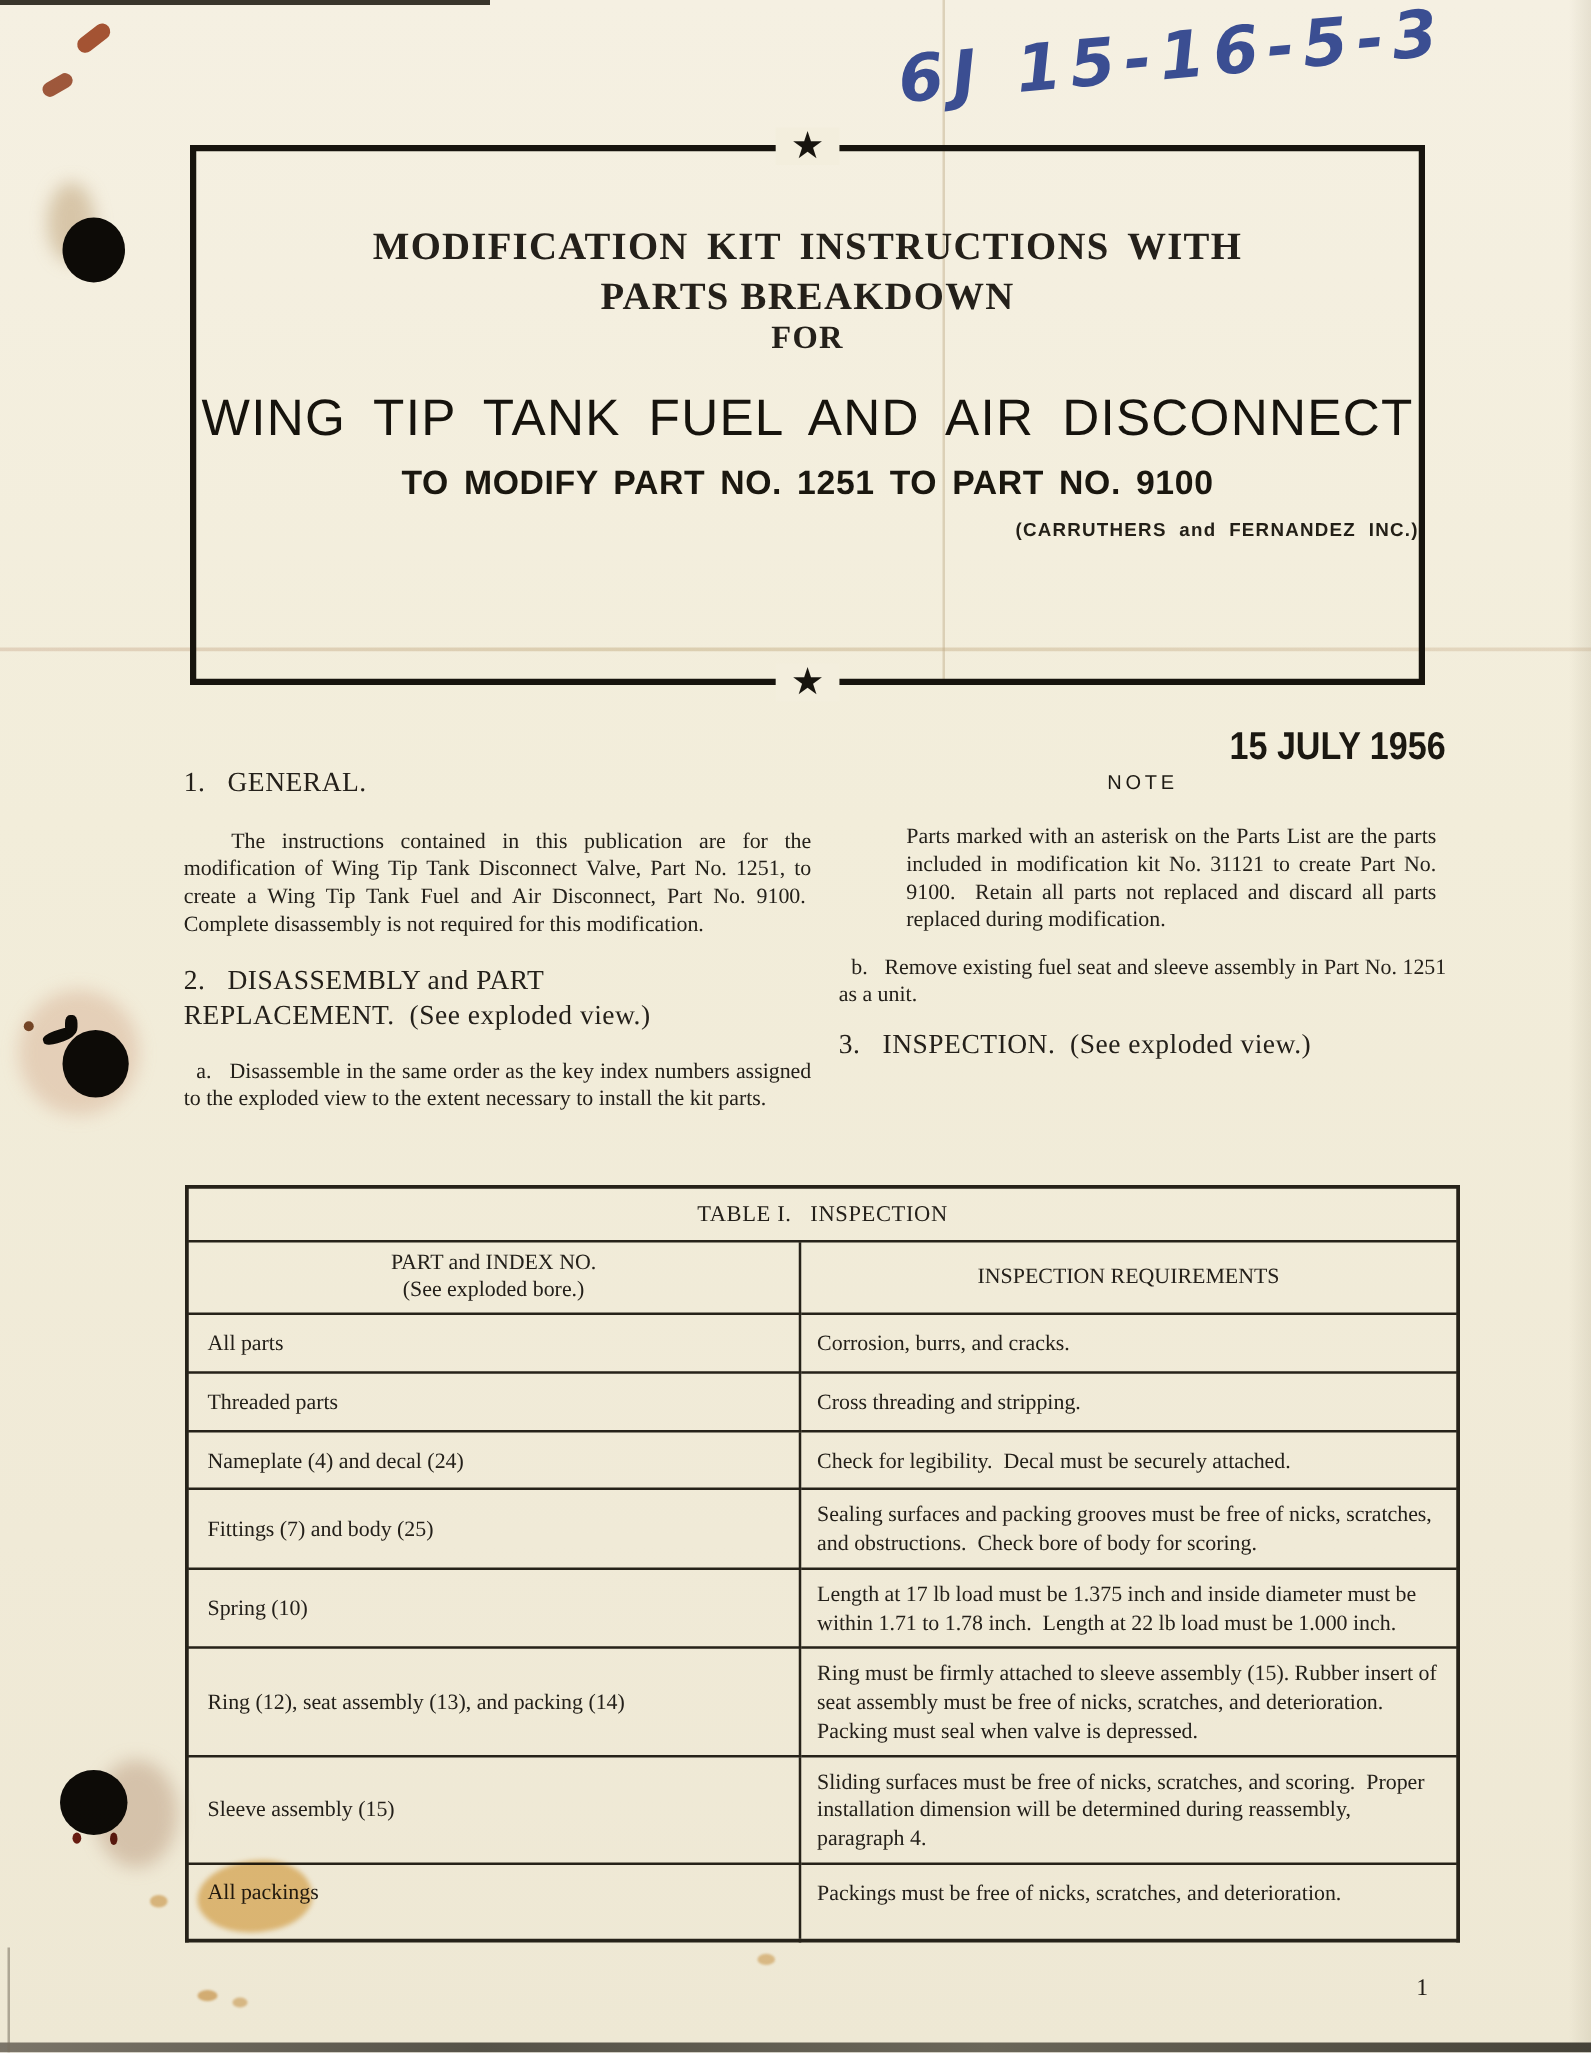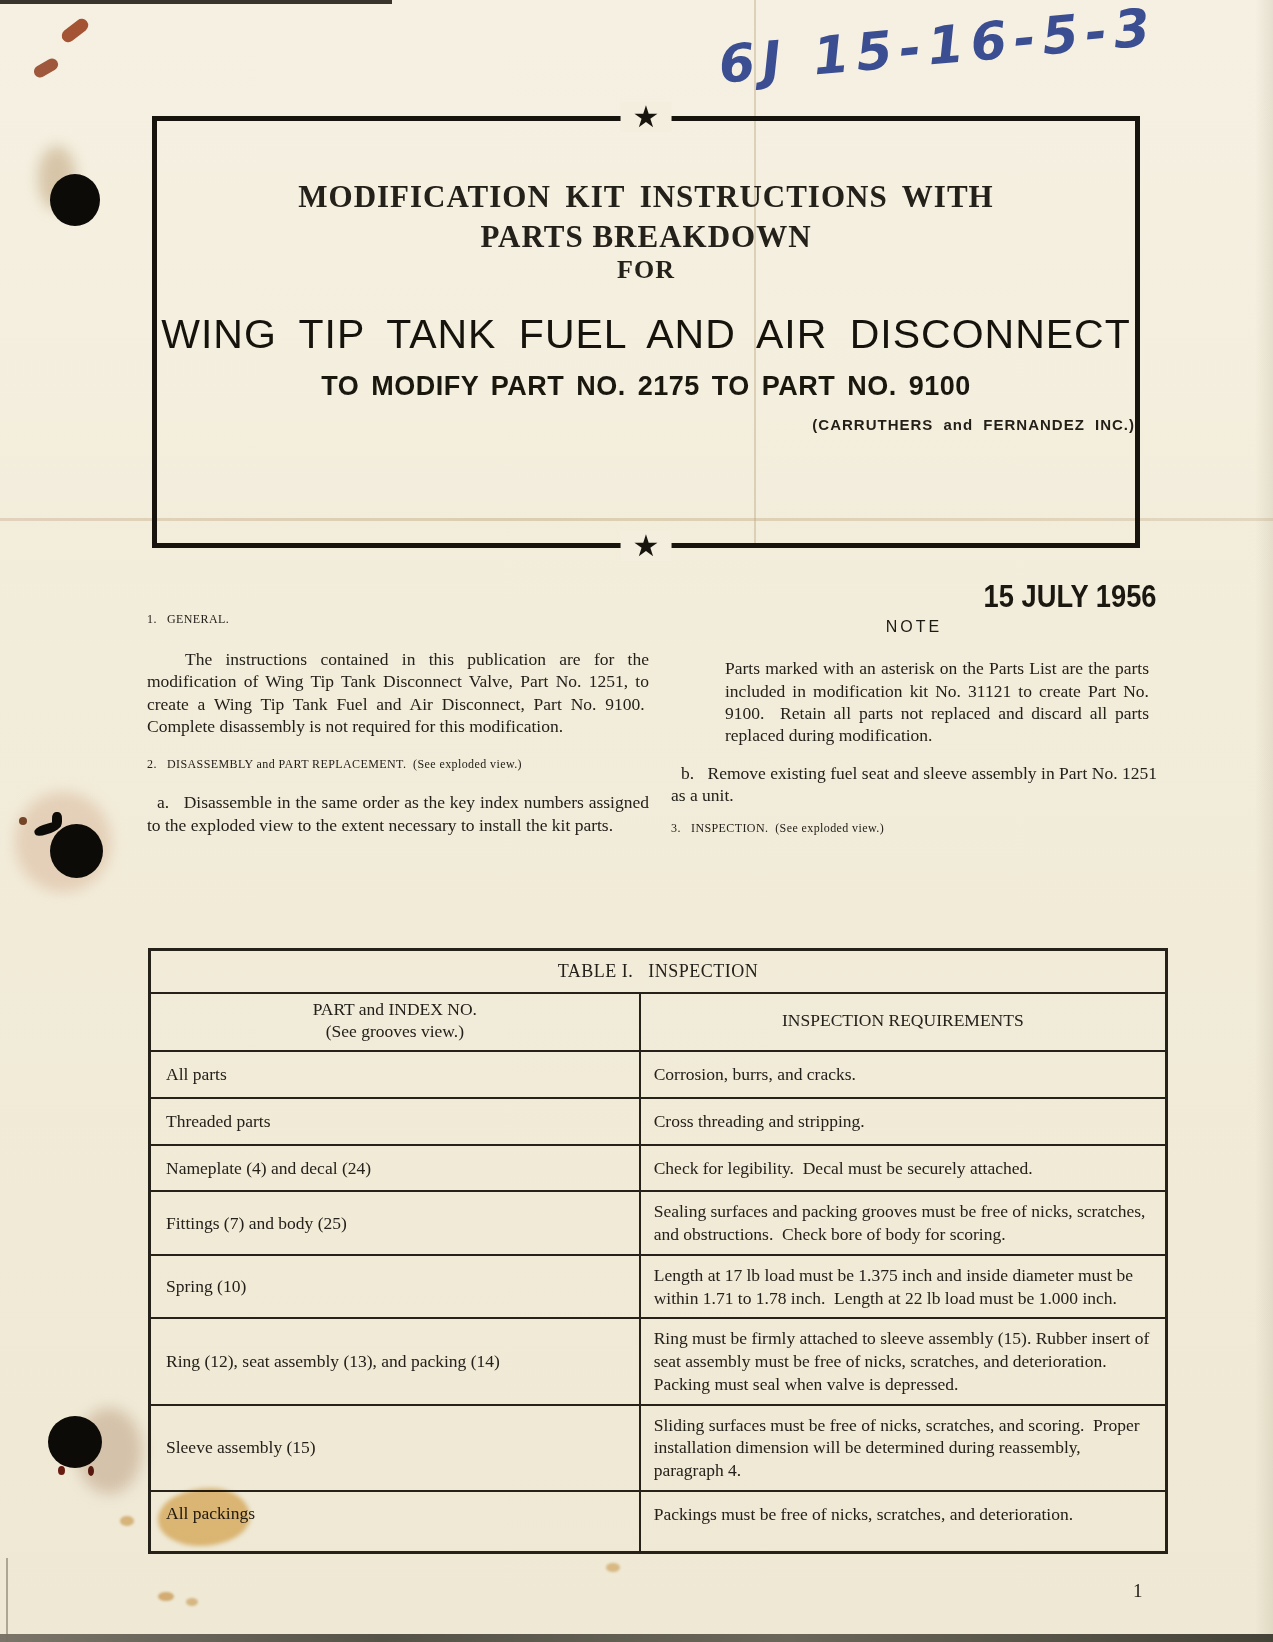--- a/index.html
+++ b/index.html
@@ -65,21 +65,21 @@
     font-family:"Liberation Sans","DejaVu Sans",sans-serif;
     font-size:31px;font-weight:bold;letter-spacing:0;color:#1b1811;
     transform:scaleX(.88);transform-origin:right center;white-space:nowrap;
   }
 
   
   .columns{position:absolute;left:147px;top:612px;width:1010px;display:flex;gap:22px;z-index:2;}
   .col{font-size:17.5px;line-height:1.27;text-align:justify;}
   .col-left{width:502px;}
   .col-right{width:486px;}
-  .sec-head{font-size:12px;letter-spacing:.4px;text-align:left;}
+  .sec-head{font-size:22px;letter-spacing:.4px;text-align:left;}
   .p-indent{text-indent:38px;margin:21px 0 0 0;}
   .p-item{text-indent:10px;margin:19px 0 0 0;}
   .sec-head2{margin-top:20px;}
   .note-head{
     text-align:center;font-family:"Liberation Sans","DejaVu Sans",sans-serif;
     font-size:16px;font-weight:normal;letter-spacing:3px;margin-top:5px;color:#1d1a13;
   }
   .note-body{margin:20px 8px 0 54px;}
   .p-item-r{text-indent:10px;margin:16px 0 0 0;}
   .sec-head3{margin-top:14px;text-align:left;}
@@ -109,21 +109,21 @@
 <div class="edge-right"></div>
 
 <div class="handwriting">6J 15-16-5-3</div>
 
 <div class="title-box">
   <span class="star top">★</span>
   <div class="tb-line1">MODIFICATION KIT INSTRUCTIONS WITH</div>
   <div class="tb-line2">PARTS BREAKDOWN</div>
   <div class="tb-for">FOR</div>
   <div class="tb-main">WING TIP TANK FUEL AND AIR DISCONNECT</div>
-  <div class="tb-sub">TO MODIFY PART NO. 2175 TO PART NO. 9100</div>
+  <div class="tb-sub">TO MODIFY PART NO. 1251 TO PART NO. 9100</div>
   <div class="tb-company">(CARRUTHERS and FERNANDEZ INC.)</div>
   <span class="star bottom">★</span>
 </div>
 
 <div class="date">15 JULY 1956</div>
 
 <div class="columns">
   <div class="col col-left">
     <div class="sec-head">1.&nbsp;&nbsp;&nbsp;GENERAL.</div>
     <p class="p-indent">The instructions contained in this publication are for the modification of Wing Tip Tank Disconnect Valve, Part No. 1251, to create a Wing Tip Tank Fuel and Air Disconnect, Part No. 9100.&nbsp; Complete disassembly is not required for this modification.</p>
@@ -140,21 +140,21 @@
 
 <div class="insp-wrap">
   <table class="insp">
     <tbody>
       <tr>
         <td class="t-title" colspan="2">TABLE I.&nbsp;&nbsp; INSPECTION</td>
       </tr>
       <tr>
         <th class="t-head">
           <div>PART and INDEX NO.</div>
-          <div>(See grooves view.)</div>
+          <div>(See exploded bore.)</div>
         </th>
         <th class="t-head">INSPECTION REQUIREMENTS</th>
       </tr>
       <tr class="r-short">
         <td class="c-part">All parts</td>
         <td class="c-req">Corrosion, burrs, and cracks.</td>
       </tr>
       <tr class="r-short">
         <td class="c-part">Threaded parts</td>
         <td class="c-req">Cross threading and stripping.</td>

